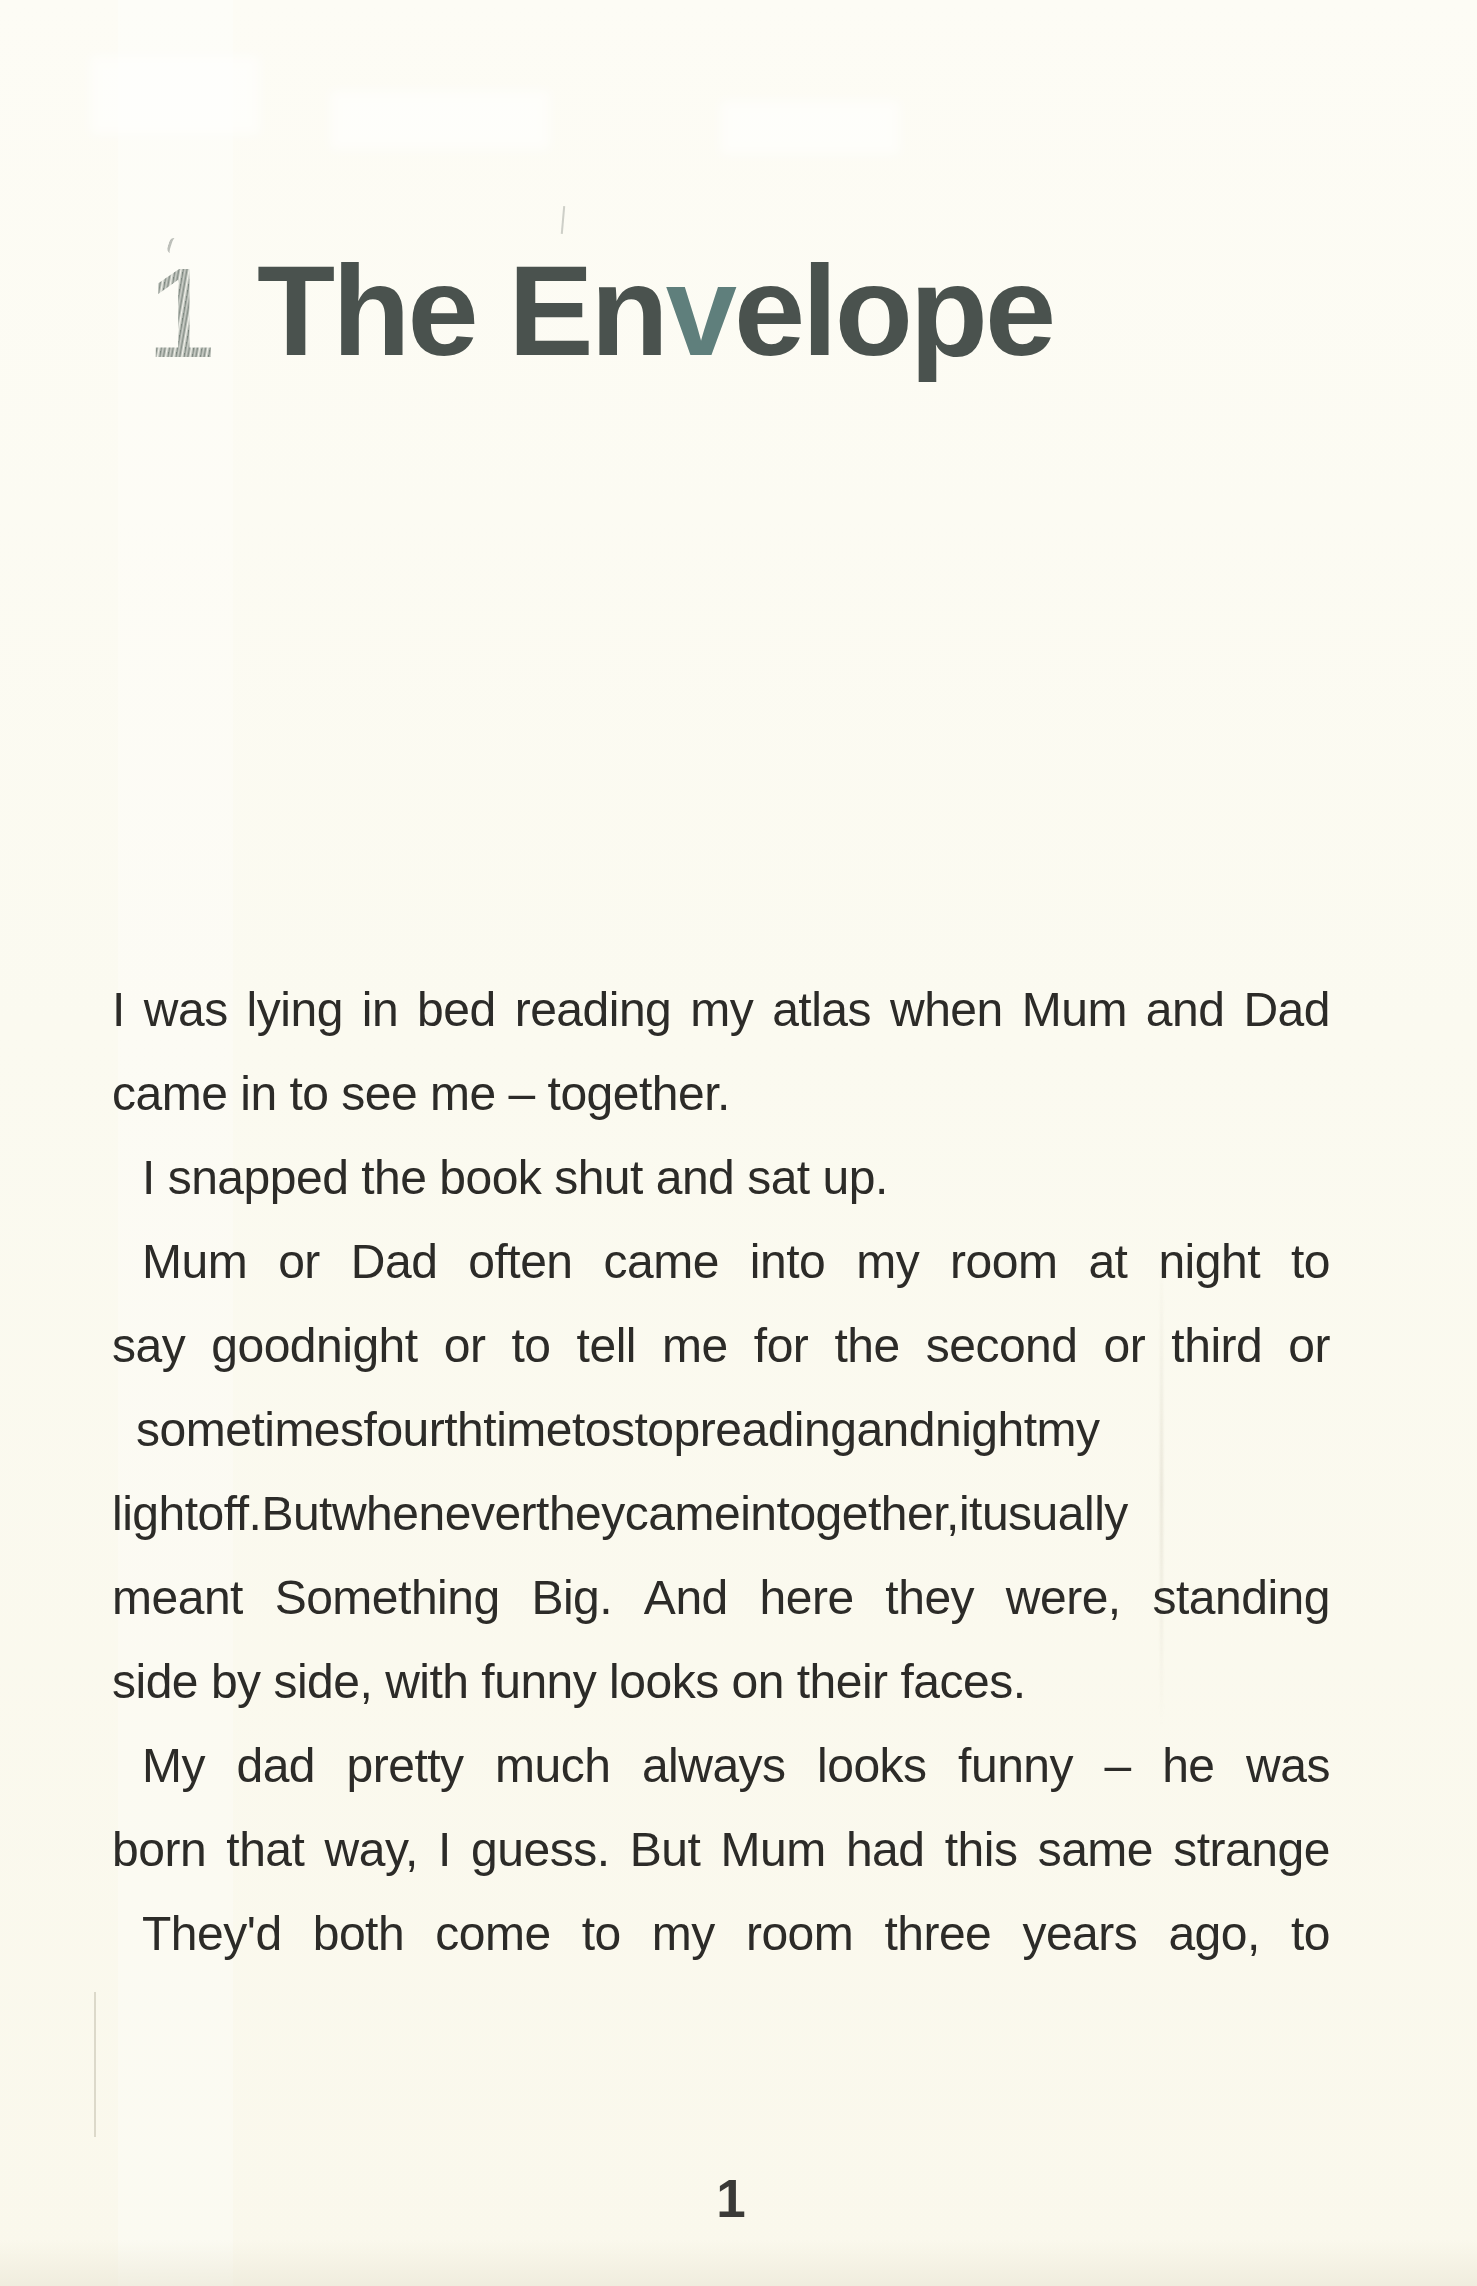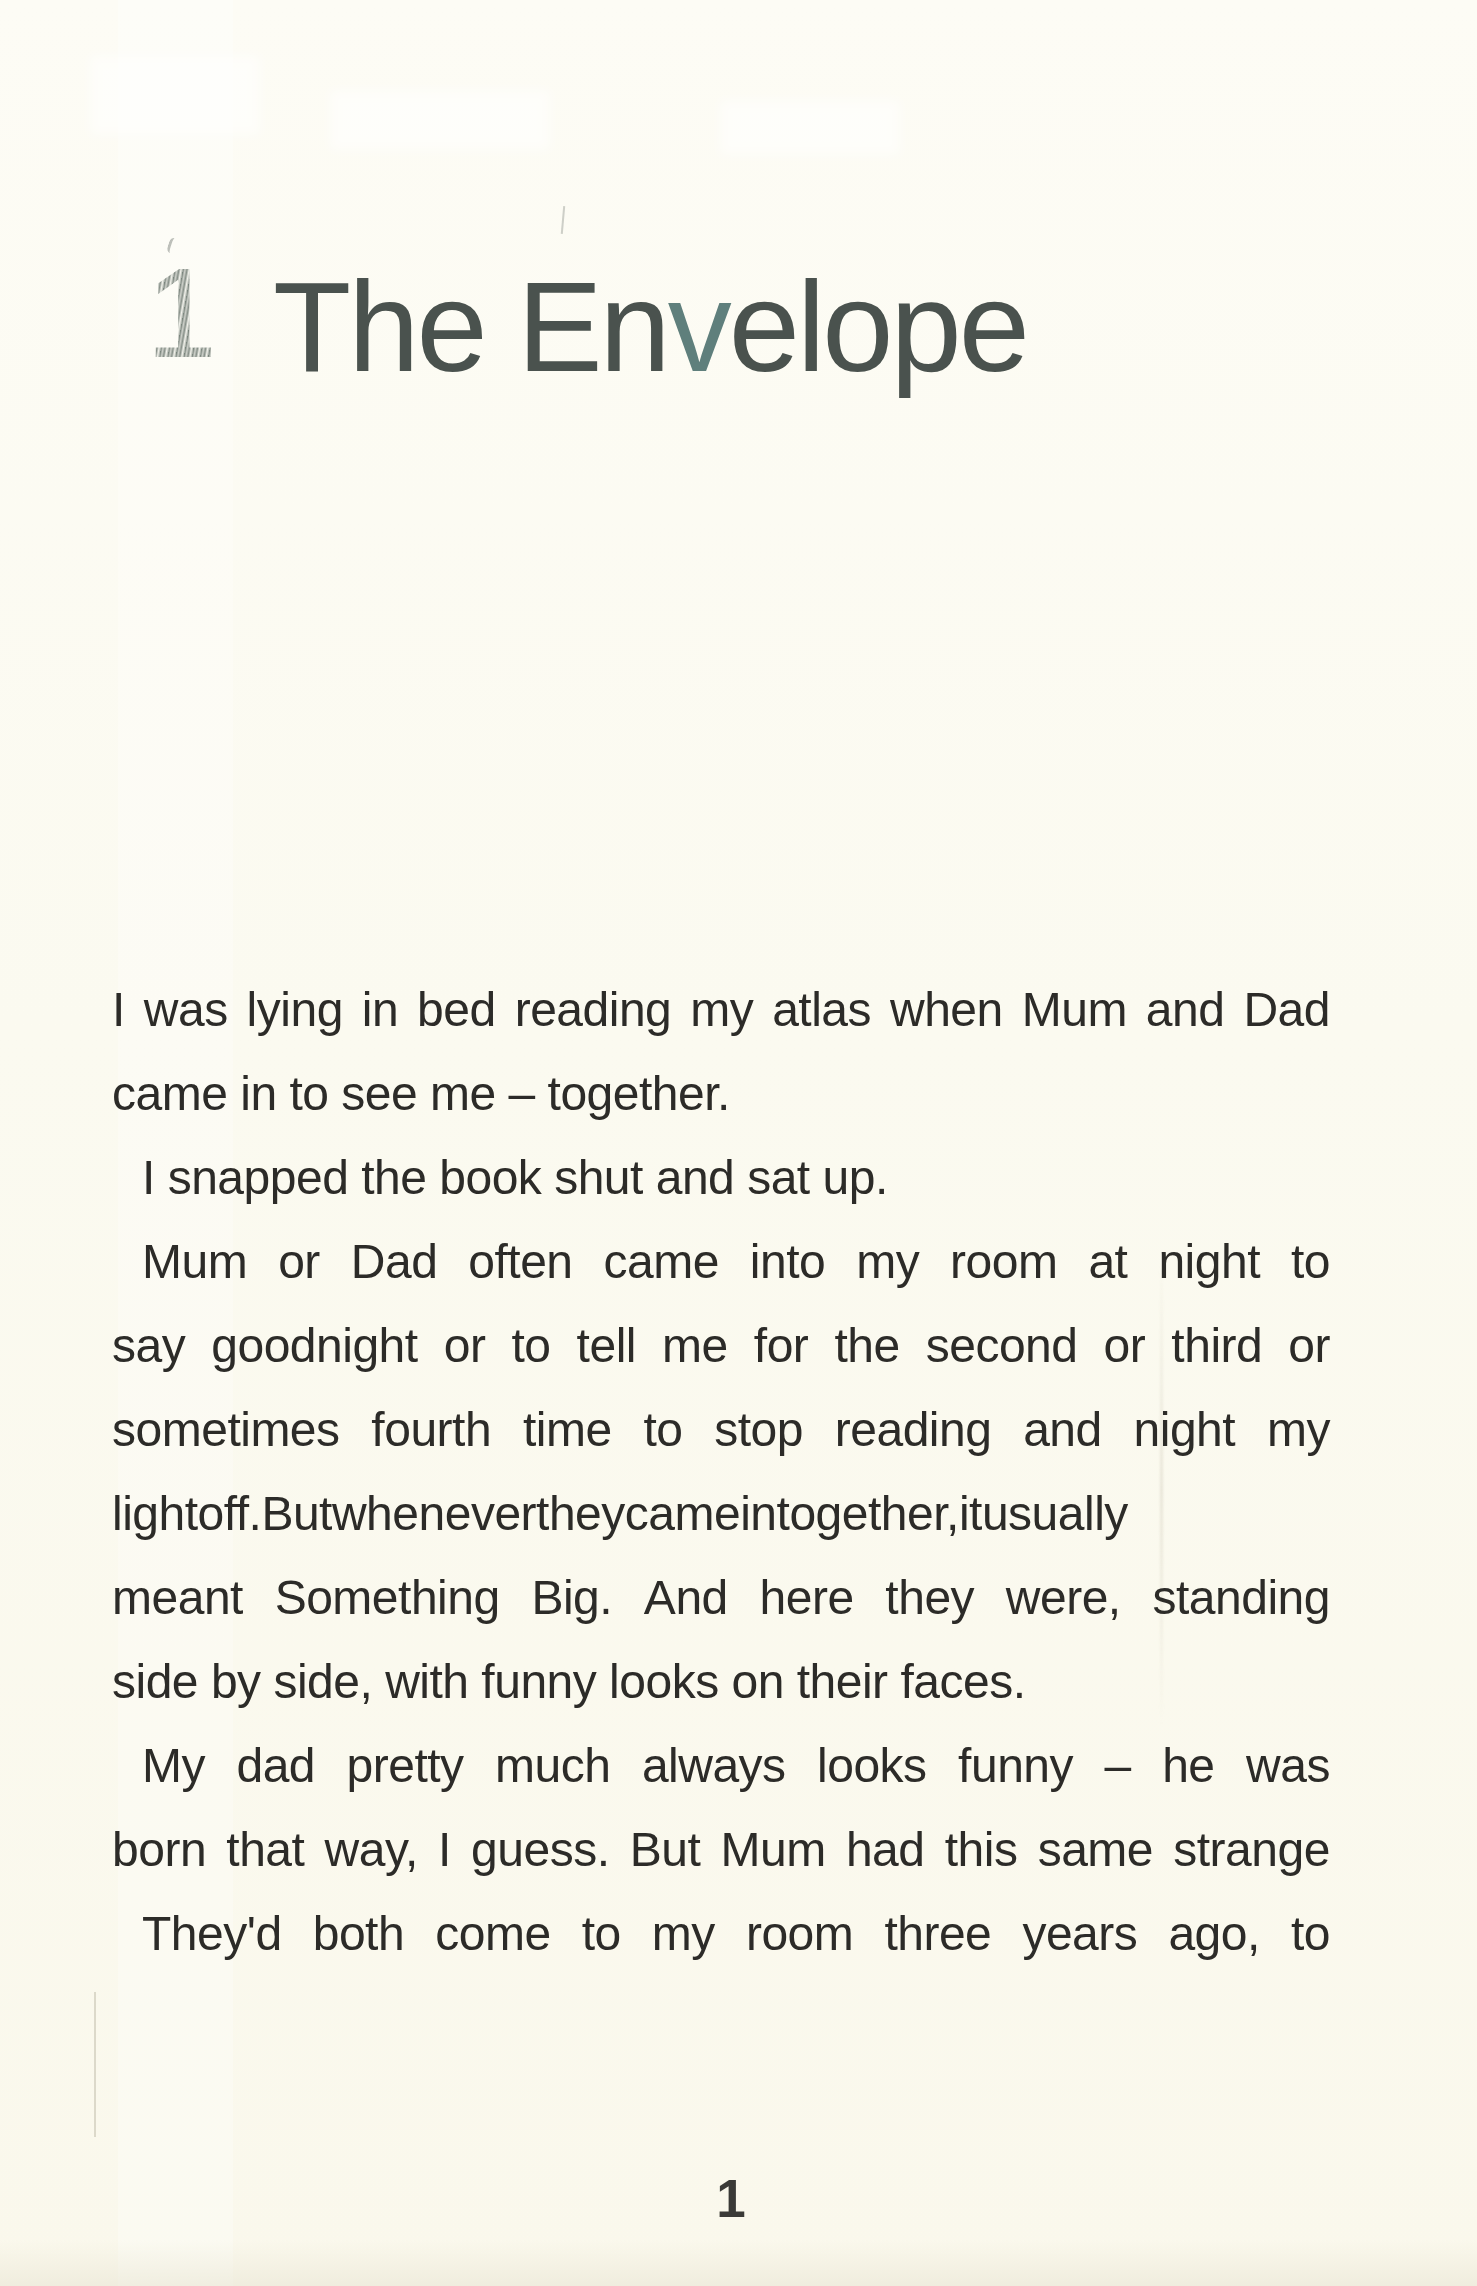--- a/index.html
+++ b/index.html
@@ -25,21 +25,21 @@
       100deg,
       rgba(96,108,100,0.85) 0px, rgba(96,108,100,0.30) 2px,
       rgba(96,108,100,0.75) 4px, rgba(228,230,222,0.45) 6px,
       rgba(96,108,100,0.60) 8px);
     -webkit-background-clip: text; background-clip: text;
     color: transparent;
     filter: blur(0.35px);
   }
   .chapter-title {
     position: absolute; left: 255px; top: 245px;
-    margin: 18px; font-size: 128px; line-height: 1; font-weight: normal;
+    margin: 2px; font-size: 128px; line-height: 1; font-weight: bold;
     letter-spacing: -3px;
     color: #4a524e;
   }
   .chapter-title .accent { color: #5f7f7c; }
 
   
   .text-block {
     position: absolute; left: 112px; top: 968px; width: 1218px;
     font-size: 48px; color: #2c2b28; letter-spacing: -0.5px;
   }
@@ -150,21 +150,21 @@
         <span>to</span>
         <span>tell</span>
         <span>me</span>
         <span>for</span>
         <span>the</span>
         <span>second</span>
         <span>or</span>
         <span>third</span>
         <span>or</span>
       </div>
-    <div class="line justify" style="display: flex; justify-content: space-between;">
+    <div class="line justify" style="display: flex; justify-content: flex-start; margin-left: 24px;">
         <span>sometimes</span>
         <span>fourth</span>
         <span>time</span>
         <span>to</span>
         <span>stop</span>
         <span>reading</span>
         <span>and</span>
         <span>night</span>
         <span>my</span>
       </div>

